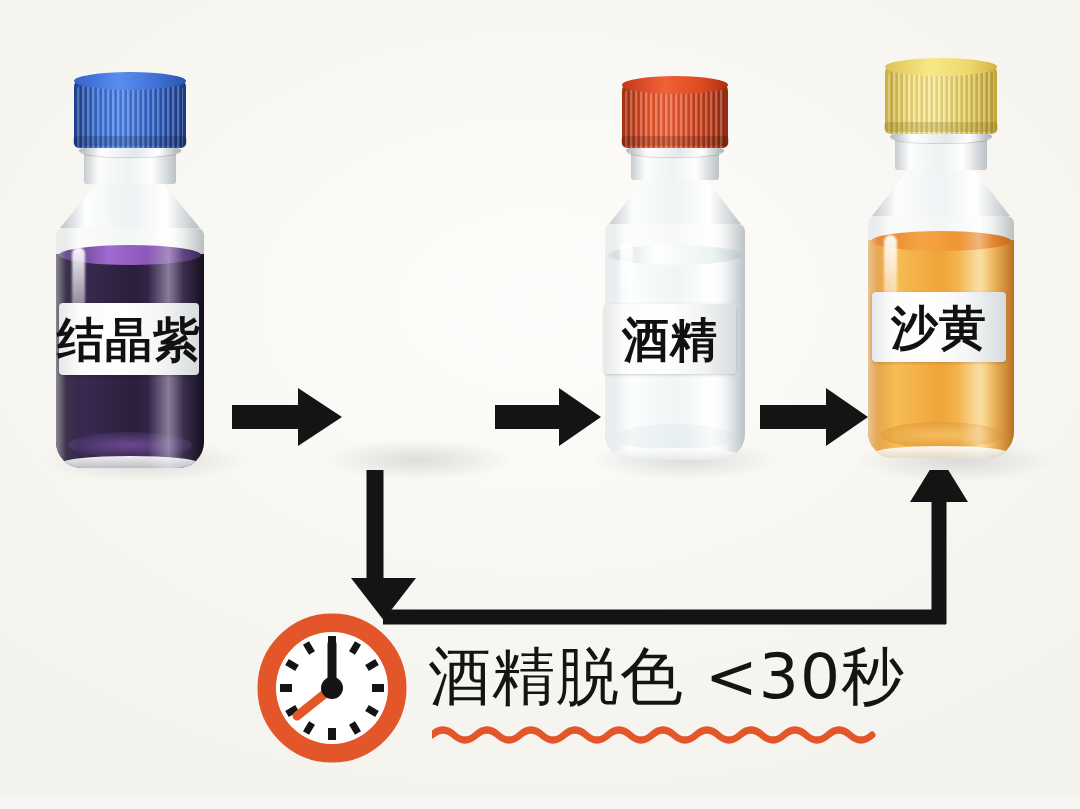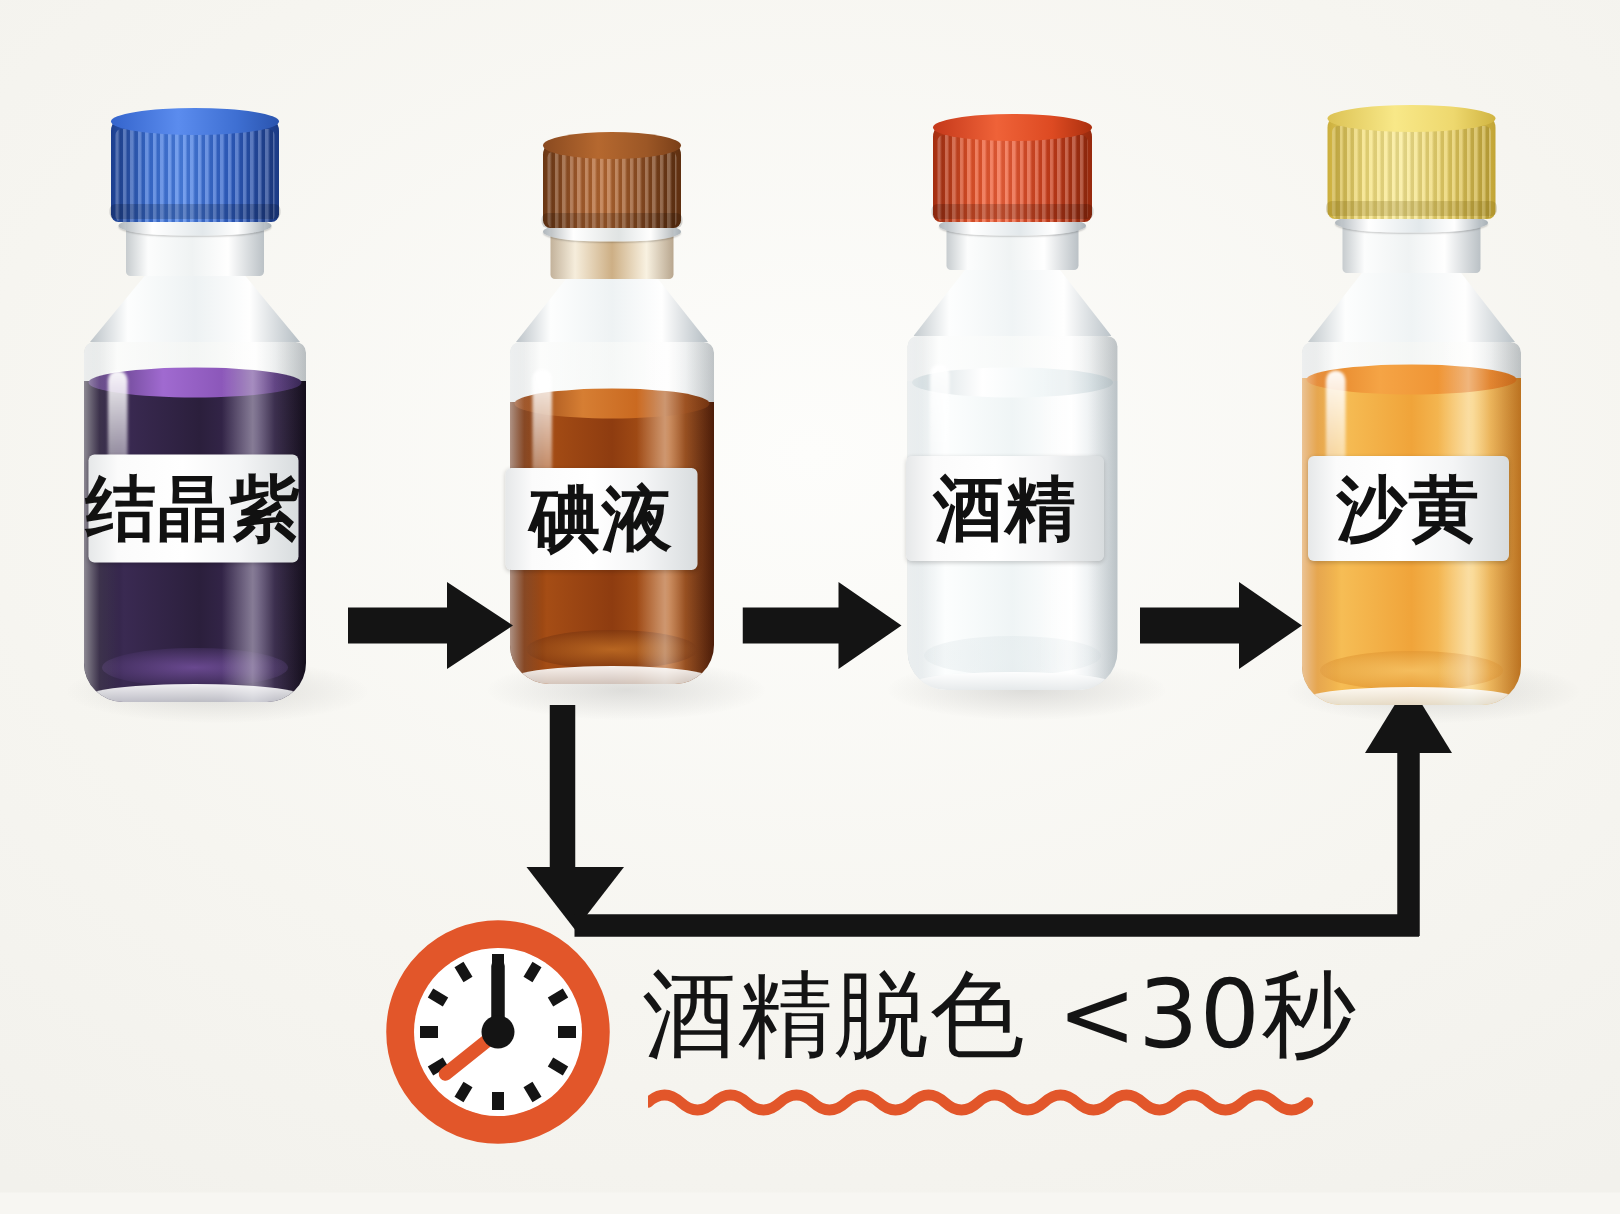--- a/index.html
+++ b/index.html
@@ -265,47 +265,20 @@
       <div class="glass-sheen"></div>
       <div class="glass-hilite"></div>
       <div class="base"></div>
     </div>
     <div class="label" style="left:4px; top:225px; width:140px; height:72px;">
       <span style="font-size:47px;">结晶紫</span>
     </div>
   </div>
 
   <div class="shadow" style="left:325px; top:440px; width:185px; height:40px;"></div>
-  <div class="bottle" style="left:333px; top:94px;">
-    <div class="cap" style="width:92px; height:58px;
-                background:linear-gradient(to right,#6a3714 0%,#a85e2d 25%,#b86a33 45%,#8d4d22 72%,#5e2f10 100%);">
-      <div class="cap-top" style="background:linear-gradient(to right,#8a4a20,#b5682f 40%,#9c5726 75%,#7a3f18);"></div>
-      <div class="cap-band" style="bottom:0;"></div>
-    </div>
-    <div class="neck" style="width:82px; height:38px;
-                background:linear-gradient(to right,rgba(150,120,80,.55) 0%,rgba(245,235,215,.85) 20%,rgba(190,150,95,.75) 50%,rgba(248,240,222,.88) 78%,rgba(140,110,72,.6) 100%);">
-      <div class="neck-ring"></div>
-    </div>
-    <div class="shoulder" style="width:128px; height:42px;
-                background:linear-gradient(to right,rgba(180,188,194,.88) 0%,rgba(253,254,254,.96) 18%,rgba(236,241,243,.86) 50%,rgba(255,255,255,.94) 76%,rgba(170,180,187,.88) 100%);
-                clip-path: polygon(26% 0, 74% 0, 100% 100%, 0 100%);"></div>
-    <div class="body" style="width:136px; height:228px;
-                background:linear-gradient(to right,rgba(190,198,203,.5) 0%,rgba(252,253,253,.72) 15%,rgba(240,245,246,.5) 50%,rgba(255,255,255,.78) 77%,rgba(178,188,195,.55) 100%);">
-      <div class="liquid" style="height:188px; background:linear-gradient(to right,#5e2407 0%,#a54d15 18%,#8e3c10 50%,#b35a19 78%,#55200a 100%);">
-        <div class="meniscus" style="background:linear-gradient(to right,#8a3d12,#d67e33 35%,#c9681f 65%,#7c360f);"></div>
-        <div class="liquid-floor" style="background:radial-gradient(ellipse at center,#d9872f,#6b2a0b 80%);"></div>
-      </div>
-      <div class="glass-sheen"></div>
-      <div class="glass-hilite"></div>
-      <div class="base"></div>
-    </div>
-    <div class="label" style="left:4px; top:218px; width:128px; height:68px;">
-      <span style="font-size:47px;">碘液</span>
-    </div>
-  </div>
 
   <div class="shadow" style="left:592px; top:440px; width:185px; height:40px;"></div>
   <div class="bottle" style="left:600px; top:82px;">
     <div class="cap" style="width:106px; height:66px;
                 background:linear-gradient(to right,#a32e10 0%,#e8542a 24%,#f2613a 44%,#d0401c 72%,#962a0e 100%);">
       <div class="cap-top" style="background:linear-gradient(to right,#c4381a,#ef6238 40%,#dd4a22 75%,#ab300f);"></div>
       <div class="cap-band"></div>
     </div>
     <div class="neck" style="width:88px; height:36px;">
       <div class="neck-ring"></div>
@@ -322,21 +295,21 @@
       <div class="glass-sheen"></div>
       <div class="glass-hilite"></div>
       <div class="base"></div>
     </div>
     <div class="label" style="left:4px; top:222px; width:132px; height:70px;">
       <span style="font-size:47px;">酒精</span>
     </div>
   </div>
 
   <div class="shadow" style="left:858px; top:440px; width:195px; height:42px;"></div>
-  <div class="bottle" style="left:866px; top:76px;text-decoration:underline;">
+  <div class="bottle" style="left:866px; top:64px;text-decoration:underline;">
     <div class="cap" style="width:112px; height:70px;
                 background:linear-gradient(to right,#cbae3c 0%,#f5e17c 22%,#faeb94 44%,#e9d063 72%,#c2a536 100%);">
       <div class="cap-top" style="background:linear-gradient(to right,#dcc254,#f8e888 40%,#eed86e 75%,#d0b441);"></div>
       <div class="cap-band" style="background:rgba(120,95,20,.22);"></div>
     </div>
     <div class="neck" style="width:92px; height:40px;">
       <div class="neck-ring"></div>
     </div>
     <div class="shoulder" style="width:138px; height:46px;
                 background:linear-gradient(to right,rgba(186,194,199,.86) 0%,rgba(253,254,254,.96) 18%,rgba(238,243,245,.86) 50%,rgba(255,255,255,.94) 76%,rgba(176,186,193,.86) 100%);

